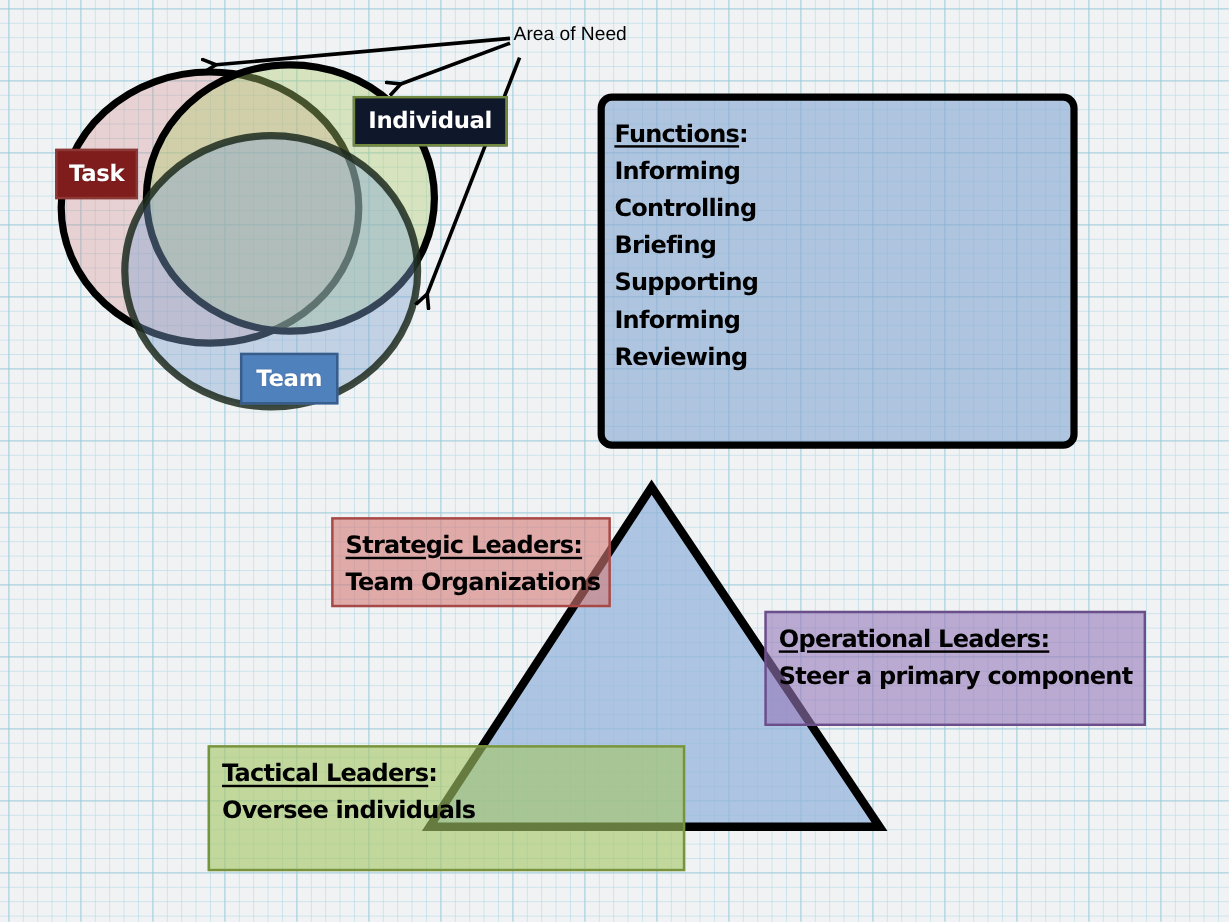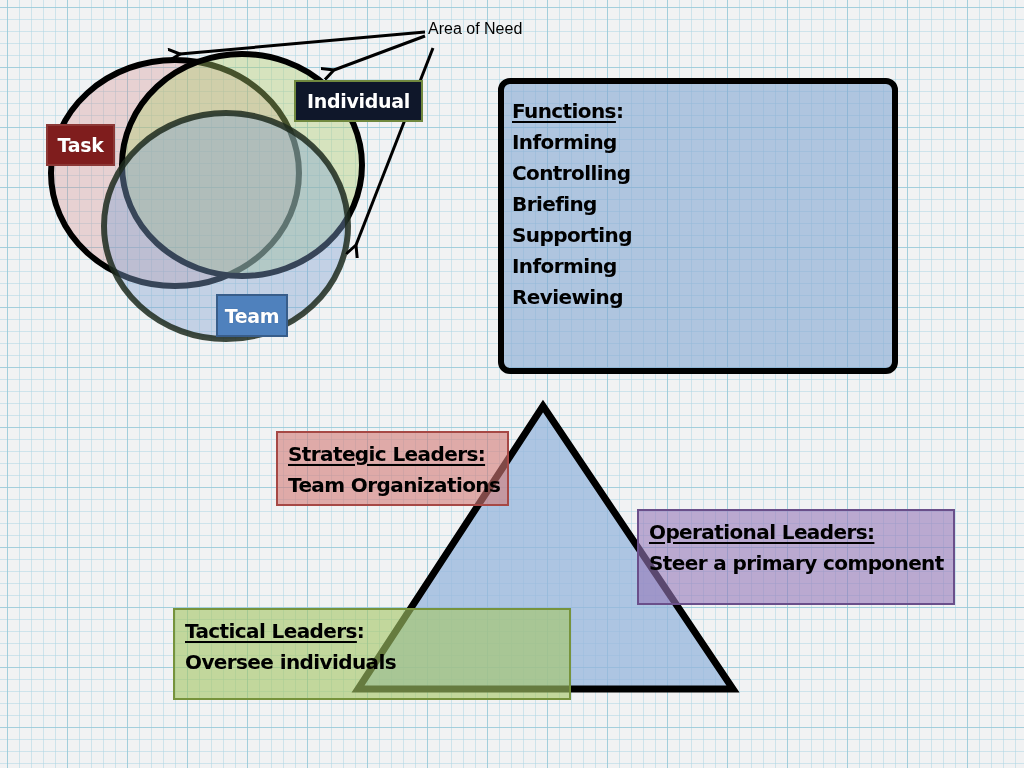--- a/index.html
+++ b/index.html
@@ -18,42 +18,42 @@
     svg.layer { position: absolute; left: 0; top: 0; }
     .lbl {
       position: absolute; color: #ffffff; font-weight: bold;
       font-family: "DejaVu Sans", sans-serif; font-size: 19px;
       display: flex; align-items: center; justify-content: center;
       box-sizing: border-box; border: 2px solid; letter-spacing: -0.3px;
       text-shadow: 0 0 1px rgba(0,0,0,0.3);
     }
     .lbl-task { left: 46px; top: 124px; width: 69px; height: 42px; background: #7f1d1d; border-color: #8c3836; }
     .lbl-individual { left: 294px; top: 80px; width: 129px; height: 42px; background: #0f172a; border-color: #71893f; }
-    .lbl-team { left: 216px; top: 294px; width: 72px; height: 43px; background: #4f81bd; border-color: #385d8a; }
+    .lbl-team { left: 200px; top: 294px; width: 82px; height: 43px; background: #4f81bd; border-color: #385d8a; }
     .area-need {
       position: absolute; left: 428px; top: 20px; font-size: 16px; color: #000;
       font-family: Liberation Sans, sans-serif;
     }
     .functions {
       position: absolute; left: 498px; top: 78px; width: 400px; height: 296px;
       box-sizing: border-box; border: 6px solid #000; border-radius: 12px;
       background: rgba(132,166,210,0.6);
       padding: 12px 0 0 8px;
     }
     .txt {
       font-family: "DejaVu Sans", sans-serif; font-weight: bold; color: #000;
       font-size: 20px; line-height: 31px; letter-spacing: -0.6px; white-space: nowrap;
     }
     .u { text-decoration: underline; text-decoration-thickness: 2px; text-underline-offset: 3px; }
     .box {
       position: absolute; box-sizing: border-box; border: 2px solid; padding: 6px 4px 0 10px;
     }
     .box-strategic { left: 276px; top: 431px; width: 233px; height: 75px; background: rgba(212,121,119,0.6); border-color: #a64845; }
     .box-operational { left: 637px; top: 509px; width: 318px; height: 96px; background: rgba(150,120,185,0.6); border-color: #6a4f8a; }
-    .box-tactical { left: 173px; top: 608px; width: 398px; height: 92px; background: rgba(164,198,102,0.62); border-color: #77933c; }
+    .box-tactical { left: 173px; top: 621px; width: 398px; height: 105px; background: rgba(164,198,102,0.62); border-color: #77933c; }
     .box .txt { font-size: 20px; line-height: 31px; }
   </style>
 </head>
 <body>
 
 <svg class="layer" width="1024" height="768">
   <defs>
     <marker id="arrowhead" markerWidth="14" markerHeight="14" refX="2" refY="7" orient="auto" markerUnits="userSpaceOnUse">
       <path d="M14,1 L2,7 L14,13" fill="none" stroke="#000" stroke-width="3"></path>
     </marker>

